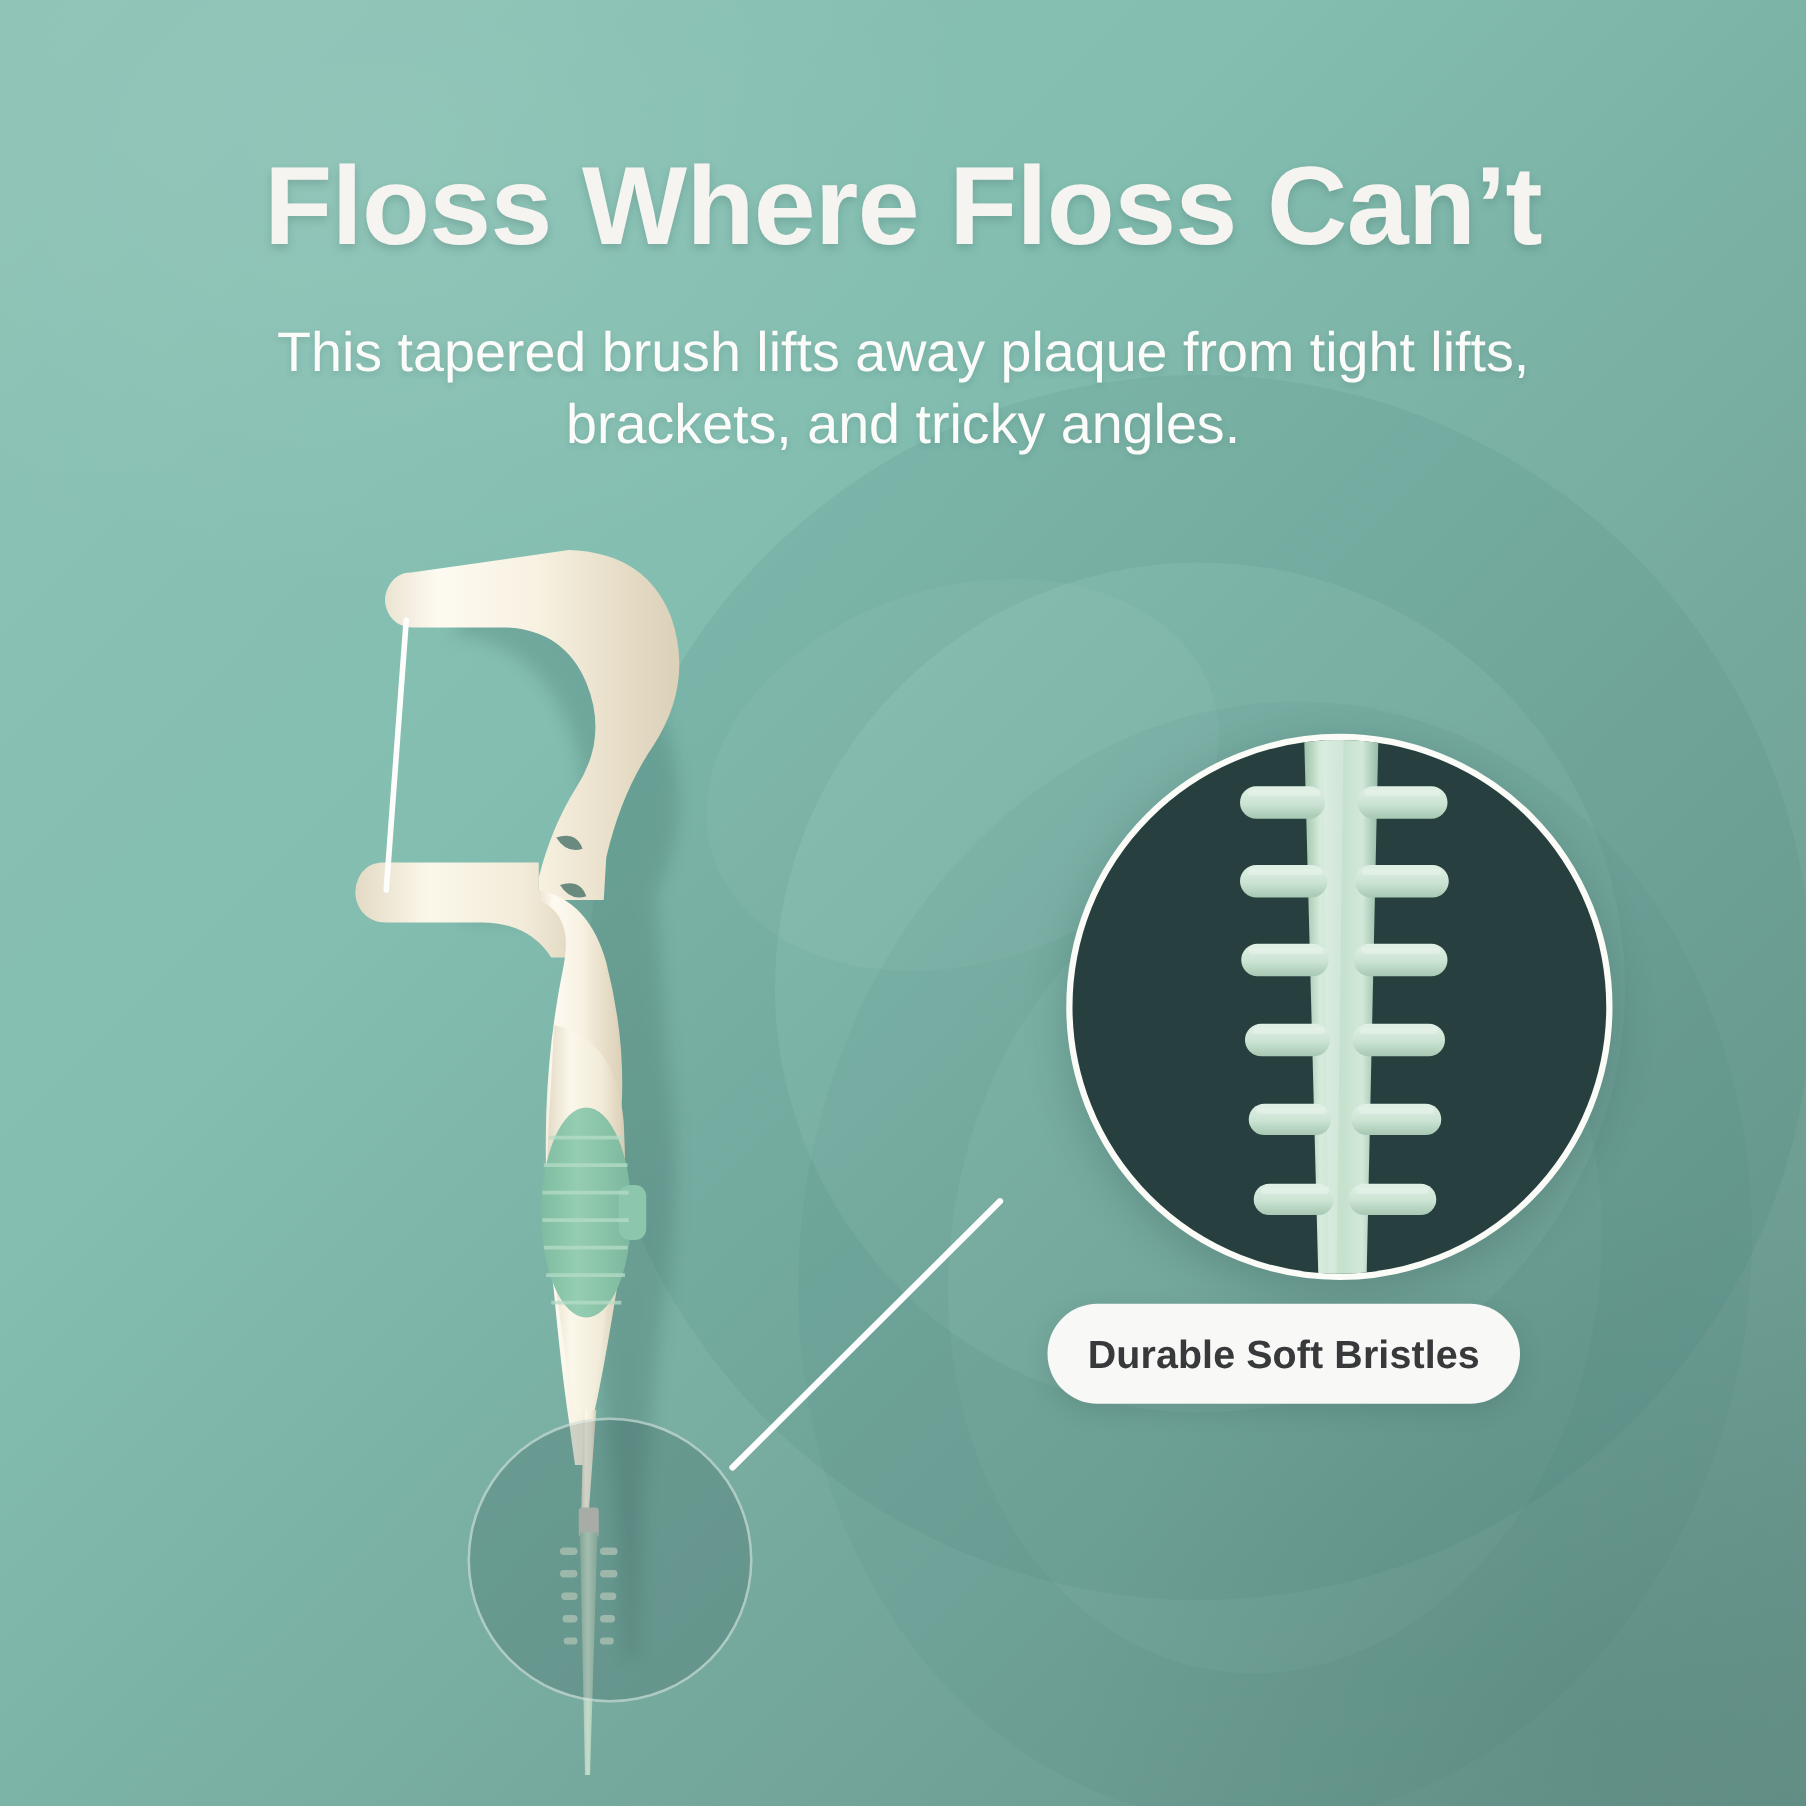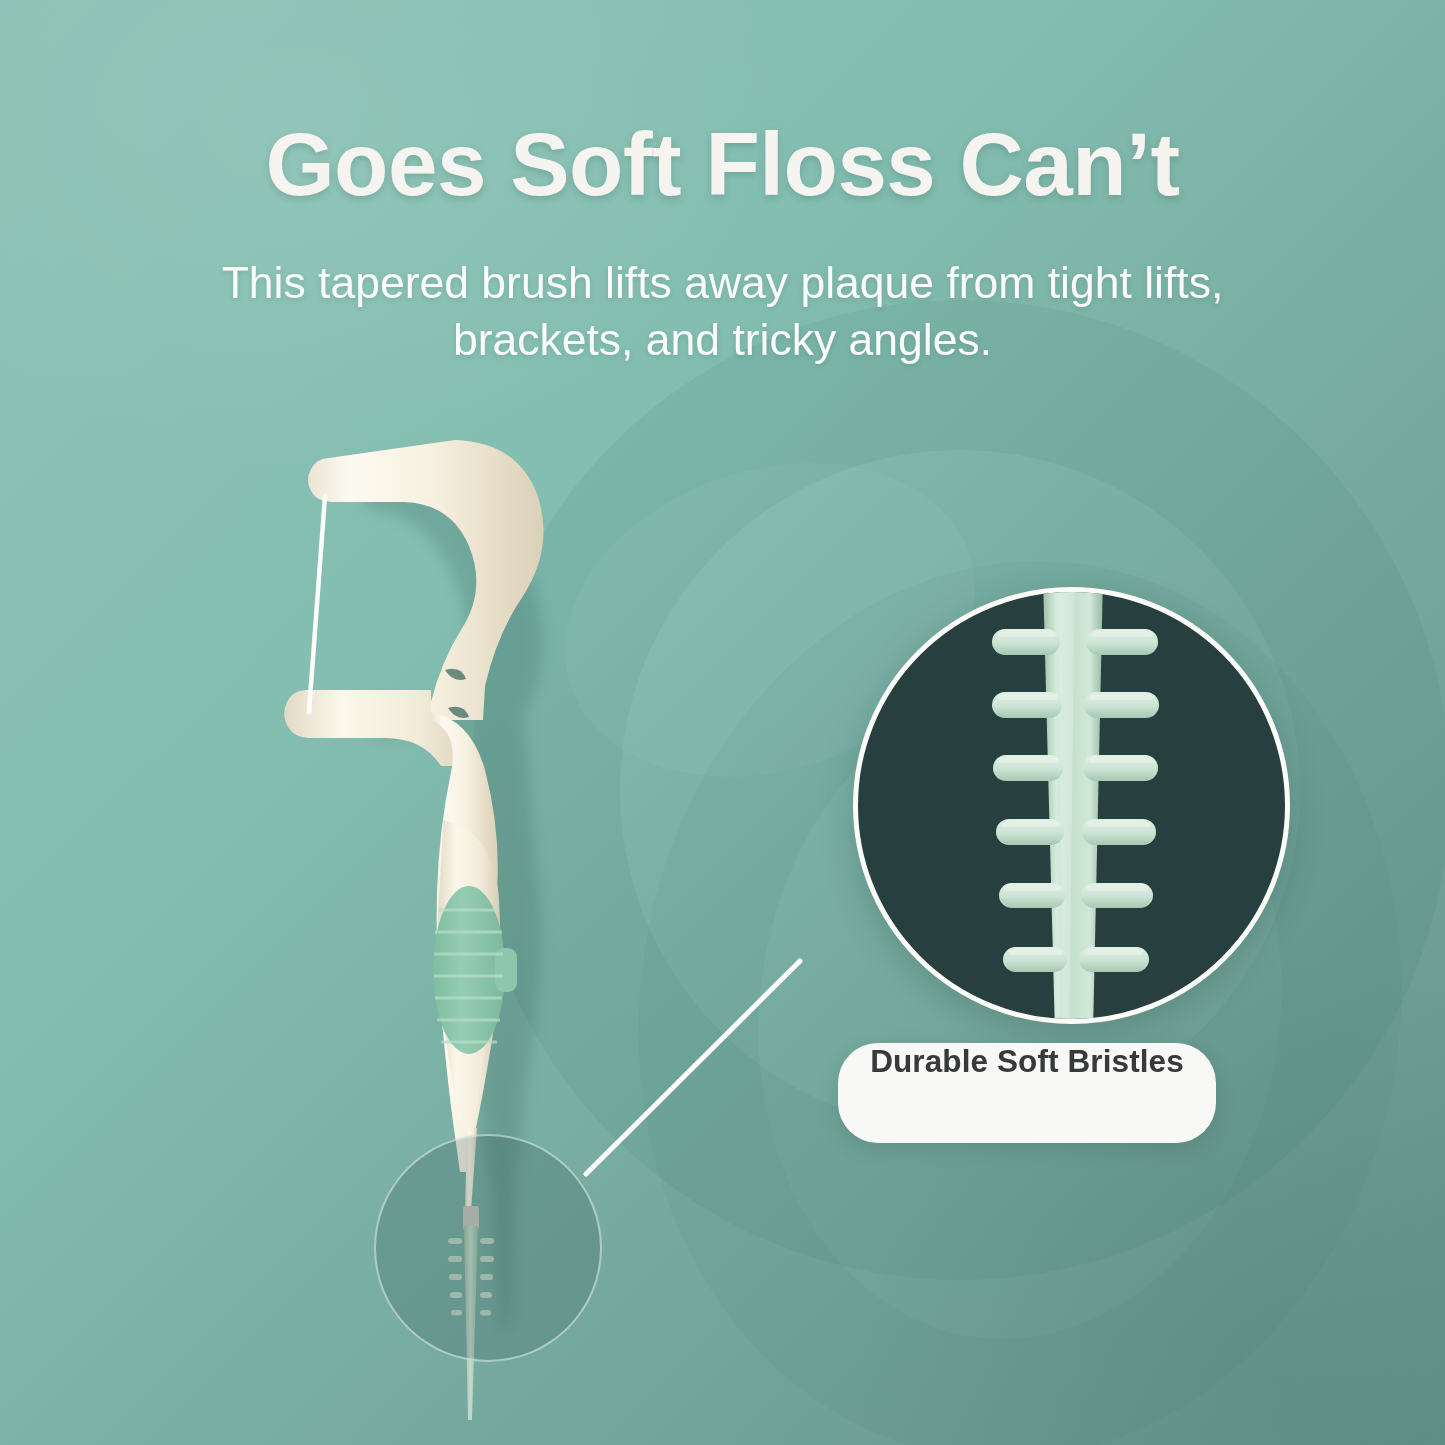--- a/index.html
+++ b/index.html
@@ -139,25 +139,25 @@
     width: 437px;
     height: 437px;
   }
 
   
   .badge {
     position: absolute;
     left: 838px;
     top: 1043px;
     width: 378px;
-    height: 100px;
+    height: 80px;
     border-radius: 40px;
     background: #f8f8f6;
     display: flex;
-    align-items: flex-start;
+    align-items: center;
     justify-content: center;
     box-shadow: 0 6px 20px rgba(30, 65, 60, 0.16);
   }
   .badge-label {
     font-size: 31.5px;
     font-weight: bold;
     color: #37393a;
     letter-spacing: 0.1px;
     white-space: nowrap;
   }
@@ -165,21 +165,21 @@
 </head>
 <body>
 
 <div id="stage">
 
   <div class="wm wm-ring-1"></div>
   <div class="wm wm-ring-2"></div>
   <div class="wm wm-blob-1"></div>
   <div class="wm-sheen"></div>
 
-  <div class="headline">Goes Soft Floss Can’t</div>
+  <div class="headline">Floss Where Floss Can’t</div>
   <div class="subtitle">This tapered brush lifts away plaque from tight lifts, brackets, and tricky angles.</div>
 
   <div id="pick">
     <svg width="400" height="900" viewBox="0 0 400 900">
       <defs>
         <linearGradient id="creamG" x1="0" y1="0" x2="1" y2="0">
           <stop offset="0%" stop-color="#ebe4d2"></stop>
           <stop offset="18%" stop-color="#fdfaf1"></stop>
           <stop offset="52%" stop-color="#f7f1e1"></stop>
           <stop offset="82%" stop-color="#e6dcc6"></stop>

